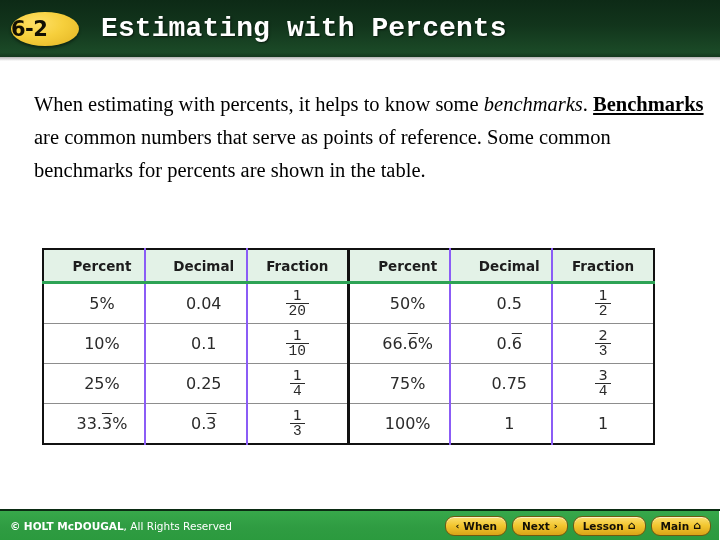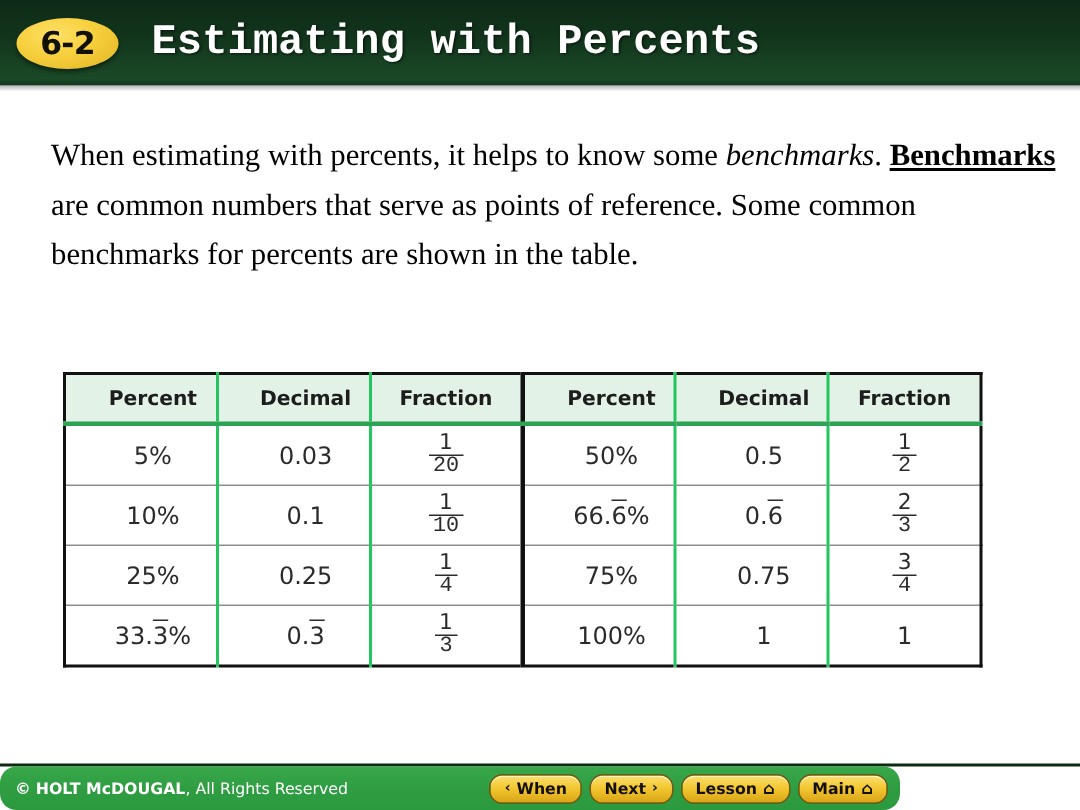--- a/index.html
+++ b/index.html
@@ -35,21 +35,21 @@
   }
   .lesson-badge {
     margin-left: 11px;
     width: 68px;
     height: 34px;
     border-radius: 50%;
     background: radial-gradient(ellipse at 38% 32%, #ffe066 0%, #f6cf3c 45%, #e2b322 100%);
     box-shadow: 0 2px 3px rgba(0,0,0,0.45);
     display: flex;
     align-items: center;
-    justify-content: center;
+    justify-content: flex-start;
     flex: 0 0 auto;
   }
   .lesson-badge-text {
     color: #120f03;
     font-size: 21px;
     font-weight: bold;
     letter-spacing: -0.5px;
     font-family: "DejaVu Sans", sans-serif;
   }
   .header-title {
@@ -109,21 +109,21 @@
     height: 37px;
     font-size: 16px;
   }
   .bench-table tr:last-child td { border-bottom: none; }
   .bench-table th:last-child,
   .bench-table td:last-child { border-right: none; }
   
   .bench-table th.half-edge,
   .bench-table td.half-edge { border-right: 3px solid #111111; }
   .bench-table th.col-edge,
-  .bench-table td.col-edge { border-right: 2px solid #22c55e; padding-left: 17px; }
+  .bench-table td.col-edge { border-right: 2px solid #8b5cf6; padding-left: 17px; }
 
   
   .frac {
     display: inline-block;
     text-align: center;
     line-height: 1.03;
     font-size: 14.5px;
     vertical-align: middle;
   }
   .frac .num { display: block; padding: 0 3px; }
@@ -139,26 +139,25 @@
   .footer-rule {
     position: absolute;
     left: 0; top: 509px;
     width: 720px;
     height: 2px;
     background: #0b2b13;
   }
   .footer-bar {
     position: absolute;
     left: 0; top: 511px;
-    width: 600px;
+    width: 719px;
     height: 29px;
     background: linear-gradient(to bottom, #37a84a 0%, #2f9c42 55%, #2b9a3e 100%);
     display: flex;
     align-items: center;
-    border-radius: 11px;
   }
   .copyright {
     margin-left: 10px;
     color: #ffffff;
     font-size: 10.5px;
     white-space: nowrap;
     font-family: "DejaVu Sans", sans-serif;
   }
   .copyright .strong { font-weight: bold; }
   .nav-group {
@@ -217,21 +216,21 @@
       <th class="half-edge">Fraction</th>
       <th class="col-edge">Percent</th>
       <th class="col-edge">Decimal</th>
       <th>Fraction</th>
     </tr>
   </thead>
   <tbody>
 
     <tr>
       <td class="col-edge">5%</td>
-      <td class="col-edge">0.03</td>
+      <td class="col-edge">0.04</td>
       <td class="half-edge">
         <span class="frac">
           <span class="num">1</span>
           <span class="den">20</span>
         </span>
       </td>
       <td class="col-edge">50%</td>
       <td class="col-edge">0.5</td>
       <td>
         <span class="frac">

